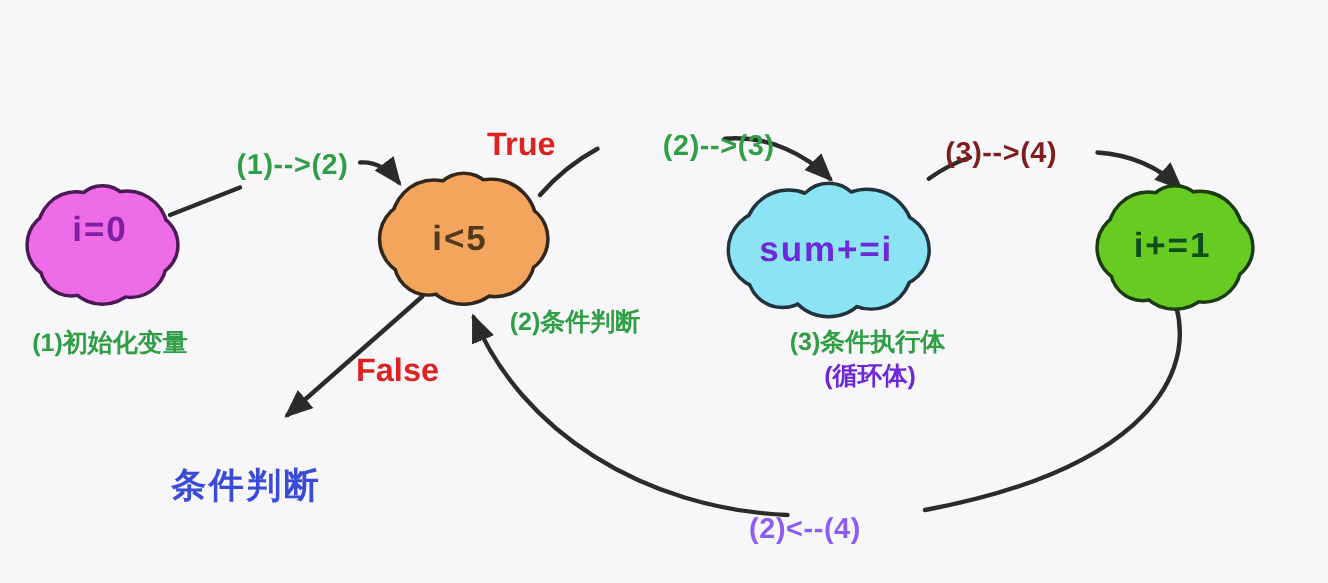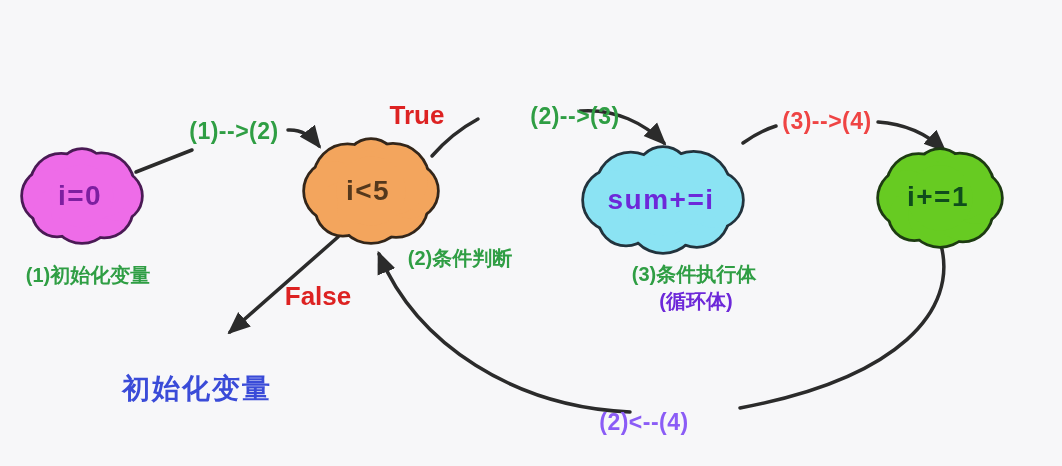--- a/index.html
+++ b/index.html
@@ -144,33 +144,33 @@
           <circle cx="914.2986484028563" cy="214.50896344171855" r="24.652799999999996" fill="#67cb22"></circle>
           <circle cx="940" cy="214.08960000000002" r="31.910399999999992" fill="#67cb22"></circle>
           <circle cx="962.7688383542069" cy="211.5764501987817" r="28.799999999999997" fill="#67cb22"></circle>
           <circle cx="975.3104" cy="198" r="25.689599999999995" fill="#67cb22"></circle>
           <circle cx="959.83632511127" cy="187.35606304415515" r="32.947199999999995" fill="#67cb22"></circle>
           <circle cx="940" cy="198" r="32.64" fill="#67cb22"></circle>
         </g>
       </g>
   </svg>
 
-  <div class="lbl node-label" style="left: 80px; top: 196px; color: rgb(125, 31, 160); text-align: center;">i=0</div>
+  <div class="lbl node-label" style="left: 80px; top: 184px; color: rgb(125, 31, 160); text-align: center;">i=0</div>
   <div class="lbl node-label" style="left: 368px; top: 191px; color: rgb(84, 56, 28); text-align: right;">i&lt;5</div>
   <div class="lbl node-label" style="left: 661px; top: 200px; color: #6d28d9;">sum+=i</div>
   <div class="lbl node-label" style="left: 938px; top: 197px; color: rgb(15, 77, 28);">i+=1</div>
 
   <div class="lbl edge-label" style="left: 234px; top: 132px; color: rgb(47, 158, 68);">(1)--&gt;(2)</div>
   <div class="lbl edge-label" style="left: 527px; top: 117px; color: rgb(47, 158, 68); margin-left: 48px;">(2)--&gt;(3)</div>
-  <div class="lbl edge-label" style="left: 827px; top: 122px; color: #ef4444; text-align: center;">(3)--&gt;(4)</div>
+  <div class="lbl edge-label" style="left: 801px; top: 122px; color: #7f1d1d; text-align: center;">(3)--&gt;(4)</div>
   <div class="lbl edge-label" style="left: 644px; top: 411px; color: #8b5cf6; margin-top: 12px;">(2)&lt;--(4)</div>
 
   <div class="lbl branch-label" style="left: 417px; top: 115px; color: rgb(221, 34, 34);">True</div>
   <div class="lbl branch-label" style="left: 318px; top: 296px; color: rgb(221, 34, 34);">False</div>
 
-  <div class="lbl exit-label" style="left: 197px; top: 389px; color: rgb(58, 75, 216);">初始化变量</div>
+  <div class="lbl exit-label" style="left: 197px; top: 389px; color: rgb(58, 75, 216);">条件判断</div>
 
   <div class="lbl caption" style="left: 88px; top: 275px; color: rgb(47, 158, 68);">(1)初始化变量</div>
   <div class="lbl caption" style="left: 460px; top: 258px; color: rgb(47, 158, 68);">(2)条件判断</div>
   <div class="lbl caption" style="left: 694px; top: 274px; color: rgb(47, 158, 68); text-align: center;">(3)条件执行体</div>
   <div class="lbl caption" style="left: 696px; top: 301px; color: #6d28d9;">(循环体)</div>
 
 </div>
 
 </body></html>

